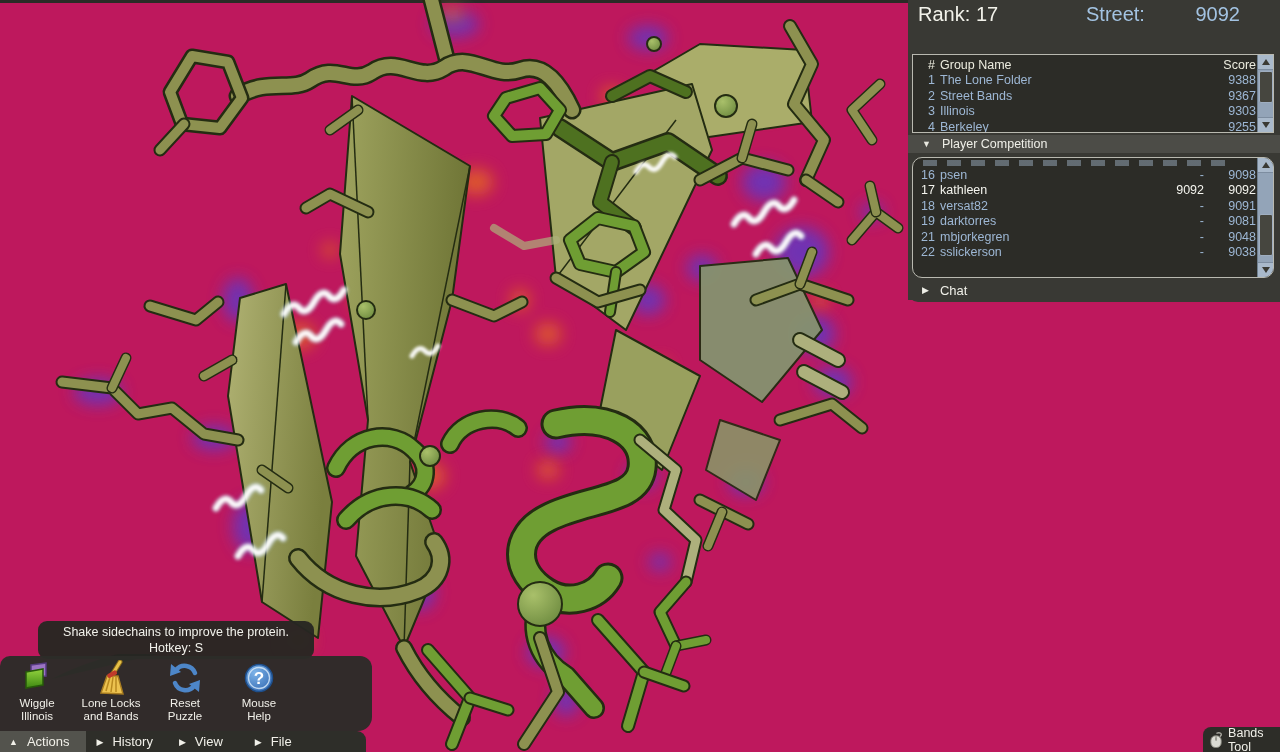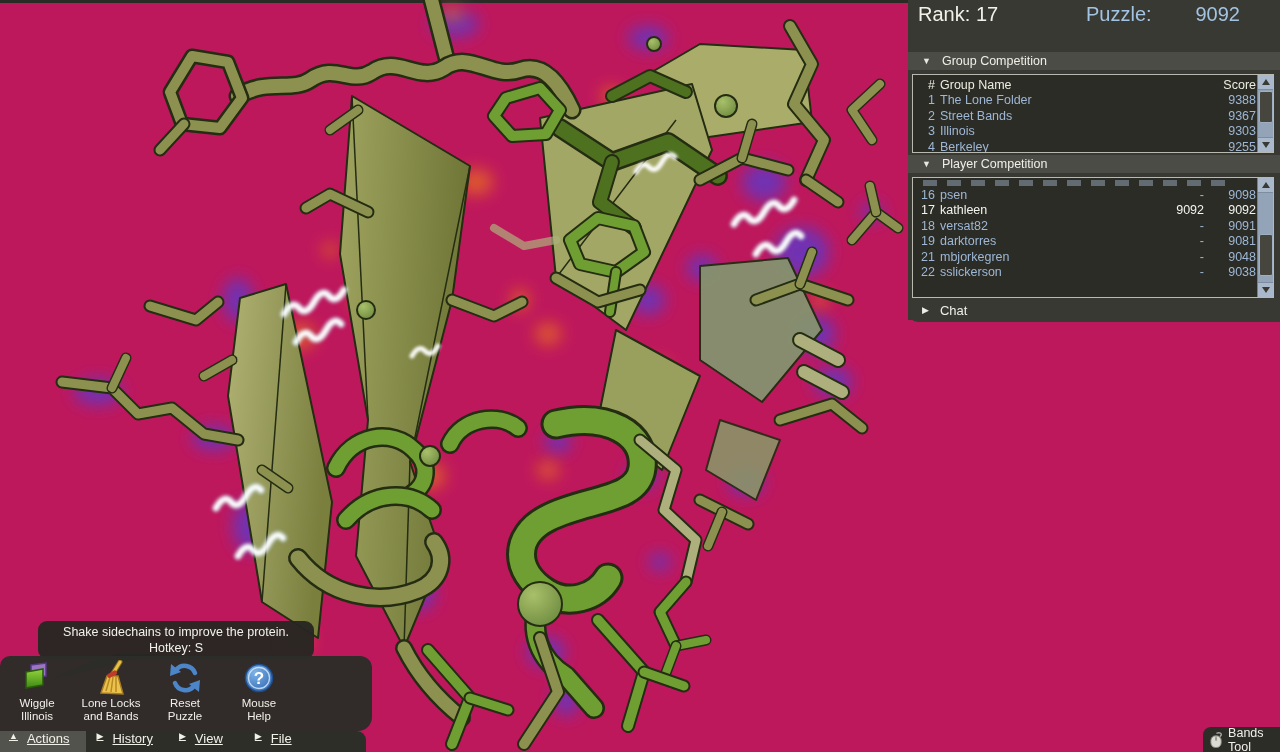--- a/index.html
+++ b/index.html
@@ -31,21 +31,21 @@
   .puzzle-title{position:absolute;left:10px;top:28px;font-size:15.5px;margin-top:48px;}
   .section-header{height:18px;margin-top:2px;background:#4c4c47;display:flex;
                   align-items:center;padding-left:14px;font-size:12.5px;color:#efefe8;}
   .section-header .tri{margin-right:11px;font-size:9px;color:#e8e8e0;}
   .tri-down::before{content:"▼";}
   .tri-right::before{content:"▶";}
   .tri-up::before{content:"▲";}
   .listbox{position:relative;margin:4px 6px 0 4px;background:#2c2c27;
            border:1px solid #b9b9b0;overflow:hidden;padding:2px 17px 0 4px;}
   .listbox.group{height:75px;}
-  .listbox.player{height:117px;}
+  .listbox.player{height:117px;border-radius:10px;}
   .lrow{display:flex;align-items:center;height:15.5px;font-size:12.5px;color:#9db7d4;white-space:nowrap;}
   .lrow.lhead{color:#ececdf;}
   .lrow.hl{color:#f4f4ee;}
   .rnk{width:18px;text-align:right;margin-right:5px;flex:none;}
   .nm{flex:1;overflow:hidden;}
   .cur{width:70px;text-align:right;margin-right:8px;flex:none;}
   .sc{width:44px;text-align:right;flex:none;}
   .clipped-row{height:6px;margin:0 30px 1px 6px;overflow:hidden;
      background:repeating-linear-gradient(90deg,rgba(165,185,205,.45) 0 14px,transparent 14px 24px);}
   .scrollbar{position:absolute;right:0;top:0;bottom:0;width:15px;background:#93a4b8;border-left:1px solid #70808f;}
@@ -75,21 +75,21 @@
                  display:flex;align-items:flex-start;}
   .action-btn{width:74px;height:100%;display:flex;flex-direction:column;align-items:center;
               padding-top:4px;cursor:pointer;}
   .action-icon{width:38px;height:36px;flex:none;}
   .action-label{font-size:11.5px;line-height:13px;text-align:center;color:#f1f0e9;margin-top:1px;}
   .action-btn.selected .action-label{color:#d9a55e;}
 
   
   .menu-bar{position:absolute;left:0;top:731px;width:366px;height:21px;background:#2e2e29;
             border-top-right-radius:9px;display:flex;align-items:center;font-size:13px;color:#f1f0e9;}
-  .menu-item{display:flex;height:100%;cursor:pointer;text-decoration:underline;}
+  .menu-item{display:flex;align-items:center;height:100%;cursor:pointer;}
   .menu-item .tri{font-size:9px;margin-right:9px;}
   .menu-item.active{background:#53534d;padding:0 16px 0 9px;}
   .menu-item.m-history{margin-left:11px;}
   .menu-item.m-view{margin-left:26px;}
   .menu-item.m-file{margin-left:32px;}
 
   
   .pull-tool{position:absolute;left:1203px;top:727px;width:77px;height:25px;background:#2d2d28;
              border-radius:8px 0 0 0;display:flex;align-items:center;padding-left:6px;
              color:#f1f0e9;font-size:12.5px;gap:5px;}
@@ -359,29 +359,25 @@
       <path class="coilShadow" d="M756,254 q8,-14 15,-6 t15,-6 t15,-6"></path>
       <path class="coil" d="M756,254 q8,-14 15,-6 t15,-6 t15,-6"></path>
       <path class="coil" d="M636,172 q7,-12 13,-5 t13,-5 t13,-5"></path>
     </g>
   </svg>
 
   <div class="side-panel">
     <div class="score-head">
       <span class="rank-label">Rank:</span>
       <span class="rank-value">17</span>
-      <span class="score-label">Puzzle:</span>
+      <span class="score-label">Street:</span>
       <span class="score-value">9092</span>
       <span class="puzzle-title">48: Pro Peptide</span>
     </div>
 
-    <div class="section-header">
-      <span class="tri tri-down"></span>
-      <span>Group Competition</span>
-    </div>
     <div class="listbox group">
       <div class="lrow lhead">
         <span class="rnk">#</span>
         <span class="nm">Group Name</span>
         <span class="sc">Score</span>
       </div>
       <div class="lrow">
         <span class="rnk">1</span>
         <span class="nm">The Lone Folder</span>
         <span class="sc">9388</span>

